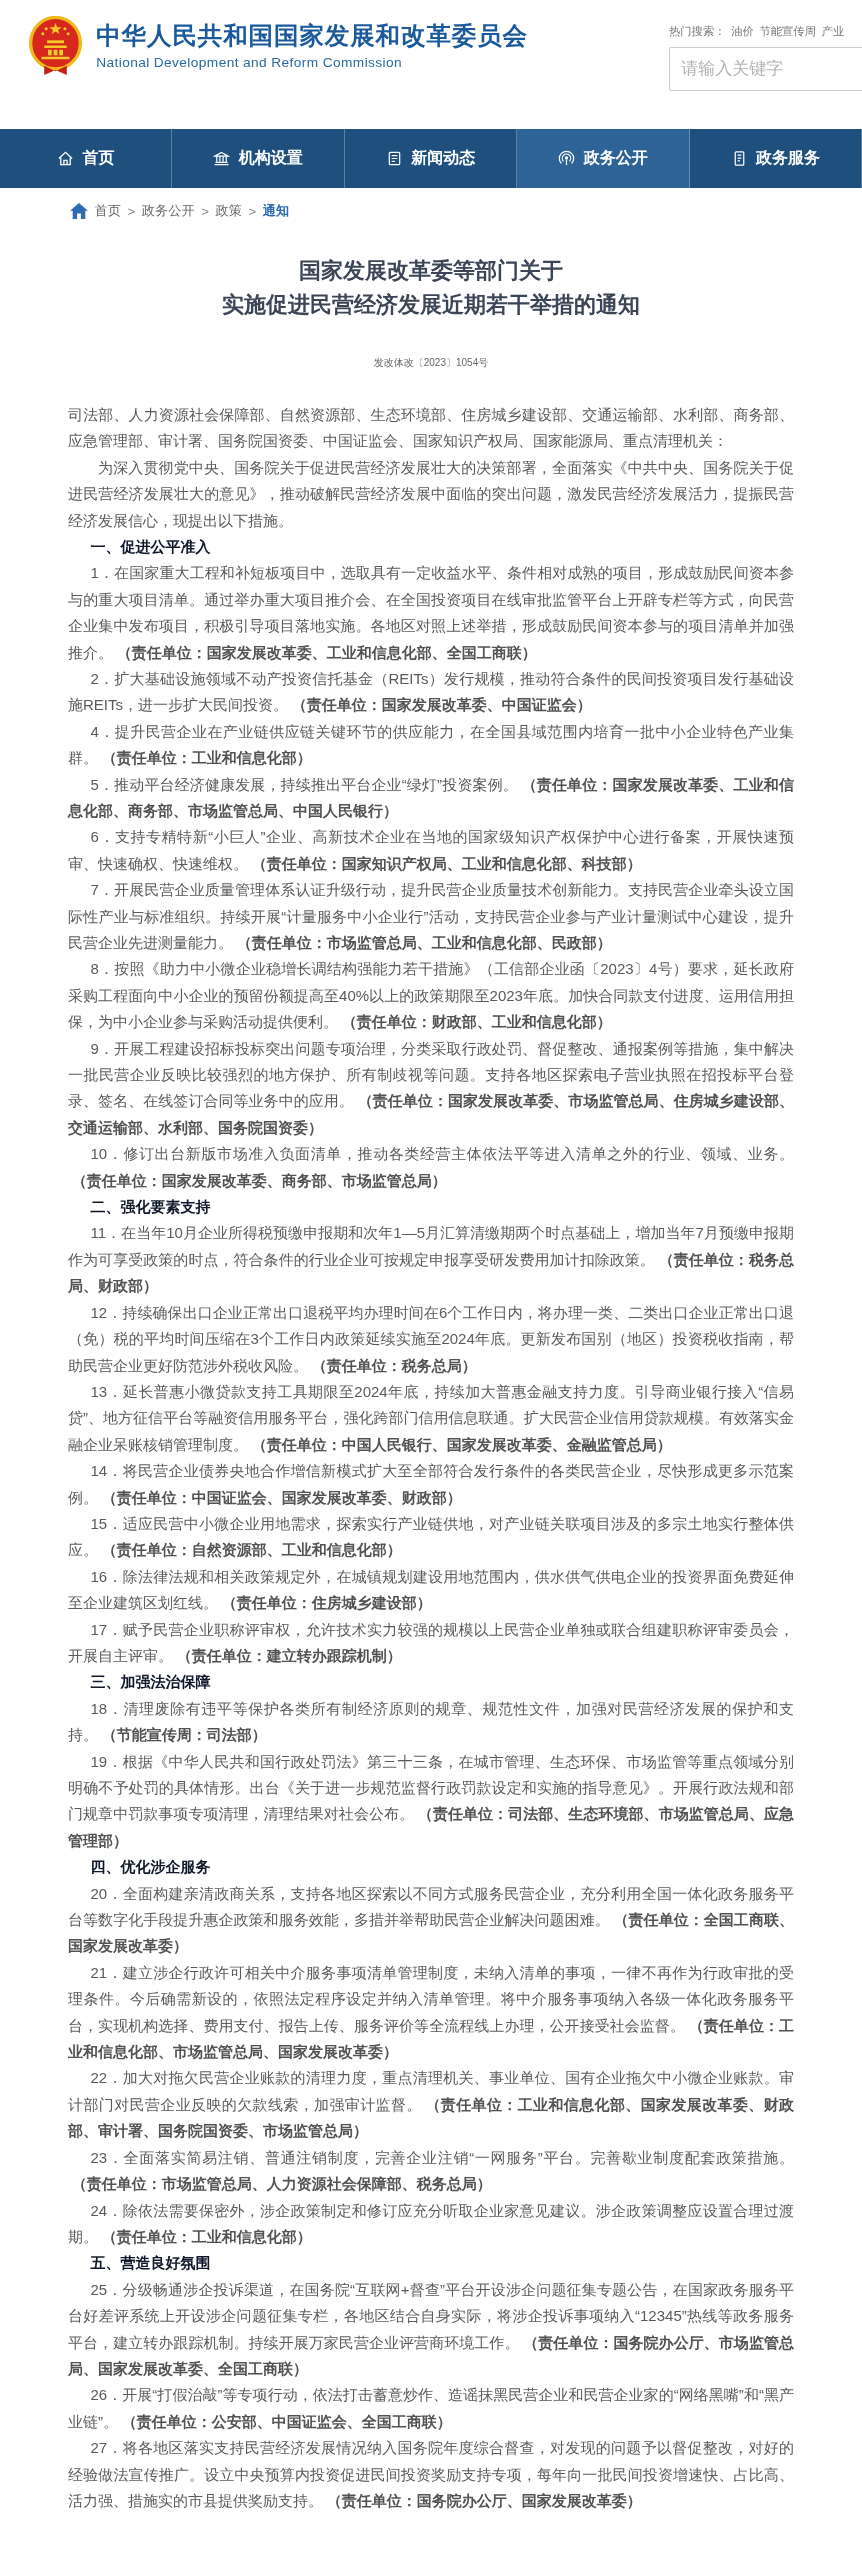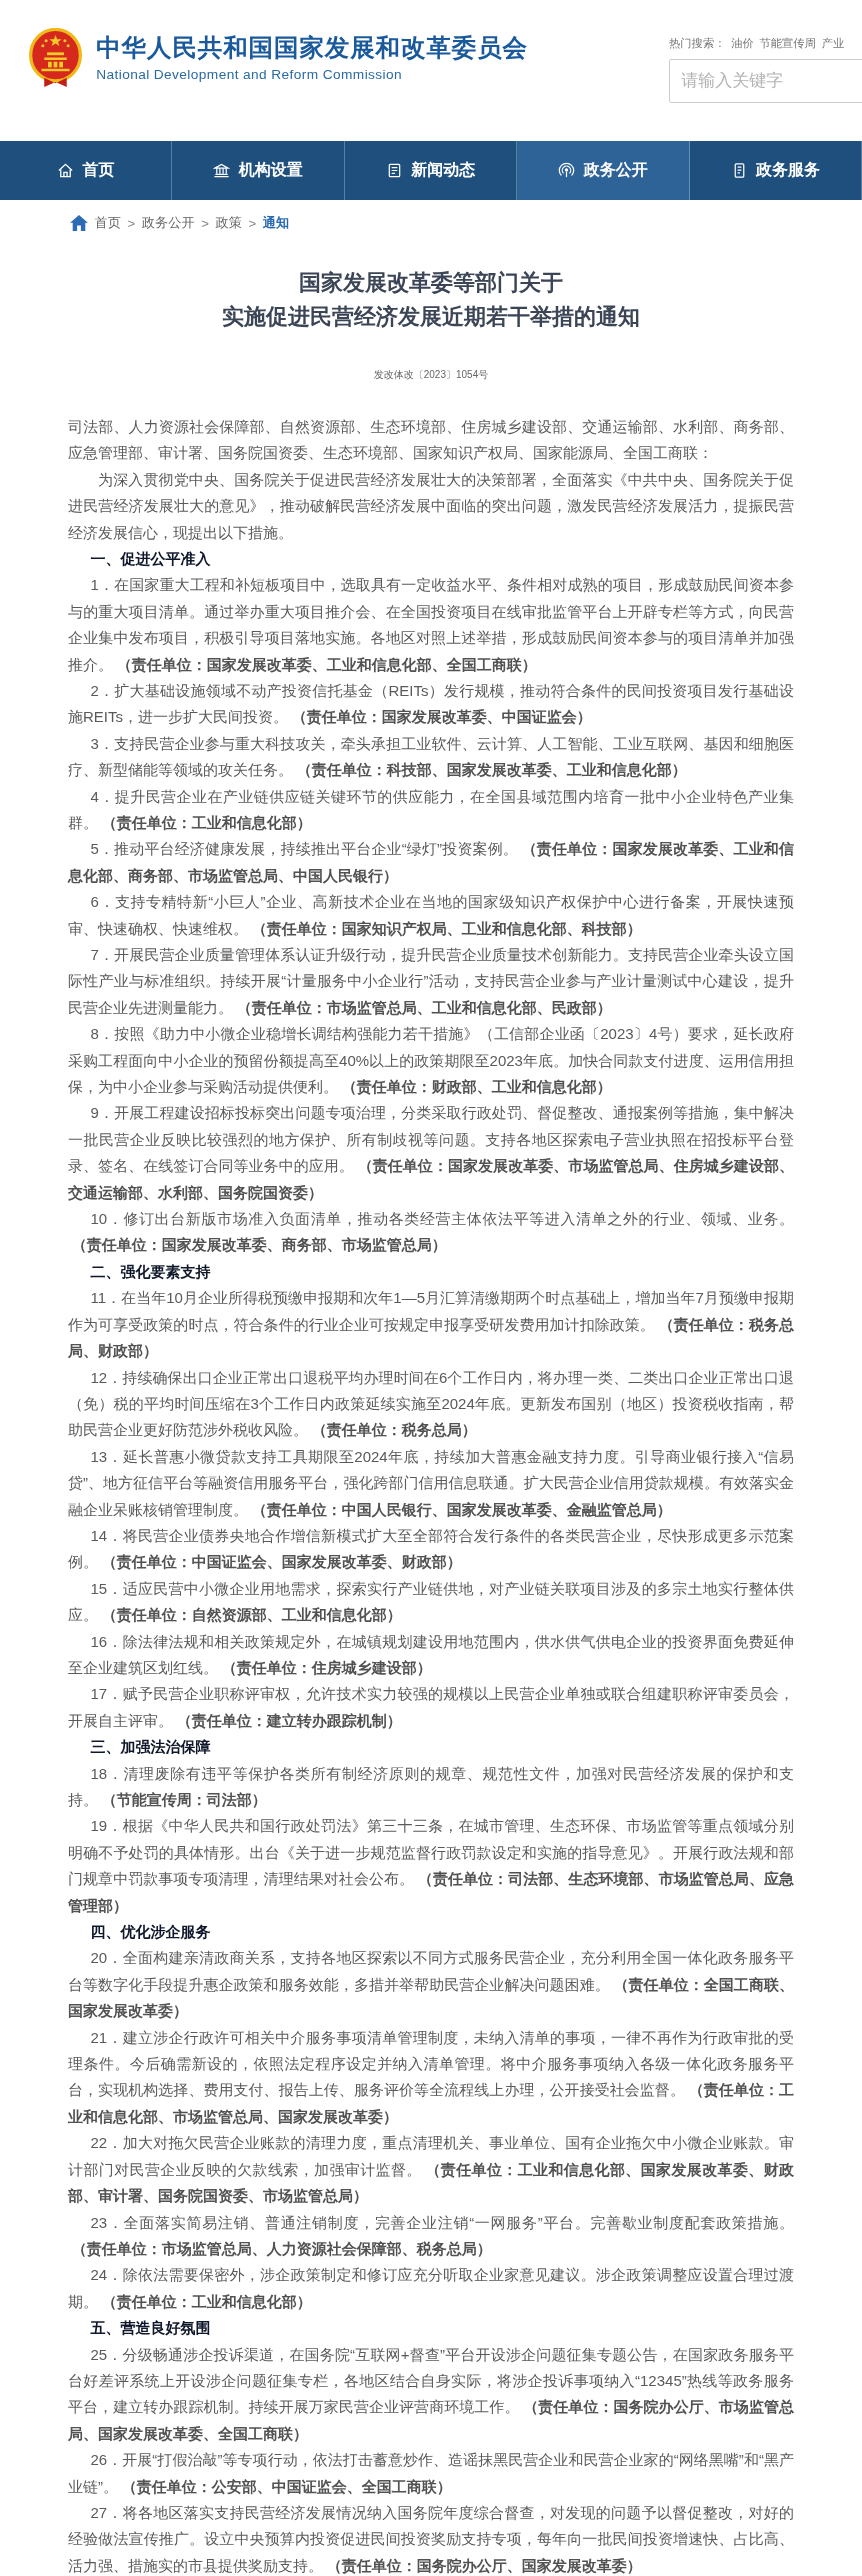--- a/index.html
+++ b/index.html
@@ -1,19 +1,19 @@
 <!DOCTYPE html>
 <html lang="zh" style="font-size:15px"><head>
 <meta charset="utf-8">
 <style>
   html,body{margin:0;padding:0;background:#ffffff;}
   body{width:862px;overflow-x:hidden;font-family:"Liberation Sans","DejaVu Sans",sans-serif;color:#5a5a5a;}
 
   
-  .site-header{display:flex;justify-content:space-between;align-items:flex-start;padding:28px 0 15px 28px;height:98px;}
+  .site-header{display:flex;justify-content:space-between;align-items:flex-start;padding:16px 0 15px 28px;height:98px;}
   .logo-link{display:flex;align-items:center;text-decoration:none;cursor:pointer;}
   .logo-text{margin-left:13.2px;}
   .org-cn{font-size:24.5px;font-weight:bold;color:#1a5a9c;letter-spacing:0.9px;line-height:28px;}
   .org-en{font-size:13.7px;color:#2a6aa2;letter-spacing:0.4px;margin-top:4.7px;}
   .header-right{width:193px;flex:0 0 193px;margin-top:7.5px;}
   .hot-search{font-size:11.3px;color:#777;white-space:nowrap;margin-bottom:8.5px;}
   .hot-search span{margin-right:5.7px;}
   .hot-term{cursor:pointer;}
   .search-box input{width:236px;height:42px;border:0.9px solid #cccccc;border-radius:1.9px;font-size:17px;padding:0 11.3px;color:#555;outline:none;font-family:"Liberation Sans","DejaVu Sans",sans-serif;}
   .search-box input::placeholder{color:#b3b3b3;}
@@ -131,28 +131,27 @@
   <span class="crumb-current">通知</span>
 </div>
 
 <div class="article">
   <div class="page-title">
     <div>国家发展改革委等部门关于</div>
     <div>实施促进民营经济发展近期若干举措的通知</div>
   </div>
   <div class="doc-number">发改体改〔2023〕1054号</div>
 
-  <p class="para salutation">司法部、人力资源社会保障部、自然资源部、生态环境部、住房城乡建设部、交通运输部、水利部、商务部、应急管理部、审计署、国务院国资委、生态环境部、国家知识产权局、国家能源局、全国工商联：</p>
+  <p class="para salutation">司法部、人力资源社会保障部、自然资源部、生态环境部、住房城乡建设部、交通运输部、水利部、商务部、应急管理部、审计署、国务院国资委、中国证监会、国家知识产权局、国家能源局、重点清理机关：</p>
   <p class="para indent">为深入贯彻党中央、国务院关于促进民营经济发展壮大的决策部署，全面落实《中共中央、国务院关于促进民营经济发展壮大的意见》，推动破解民营经济发展中面临的突出问题，激发民营经济发展活力，提振民营经济发展信心，现提出以下措施。</p>
 
   <div id="sections-root">
       <p class="para section-heading">一、促进公平准入</p>
       <p class="para item"><span>1．在国家重大工程和补短板项目中，选取具有一定收益水平、条件相对成熟的项目，形成鼓励民间资本参与的重大项目清单。通过举办重大项目推介会、在全国投资项目在线审批监管平台上开辟专栏等方式，向民营企业集中发布项目，积极引导项目落地实施。各地区对照上述举措，形成鼓励民间资本参与的项目清单并加强推介。</span><strong class="resp">（责任单位：国家发展改革委、工业和信息化部、全国工商联）</strong></p>
       <p class="para item"><span>2．扩大基础设施领域不动产投资信托基金（REITs）发行规模，推动符合条件的民间投资项目发行基础设施REITs，进一步扩大民间投资。</span><strong class="resp">（责任单位：国家发展改革委、中国证监会）</strong></p>
-      <p class="para item"><span>3．支持民营企业参与重大科技攻关，牵头承担工业软件、云计算、人工智能、工业互联网、基因和细胞医疗、新型储能等领域的攻关任务。</span><strong class="resp">（责任单位：科技部、国家发展改革委、工业和信息化部）</strong></p>
       <p class="para item"><span>4．提升民营企业在产业链供应链关键环节的供应能力，在全国县域范围内培育一批中小企业特色产业集群。</span><strong class="resp">（责任单位：工业和信息化部）</strong></p>
       <p class="para item"><span>5．推动平台经济健康发展，持续推出平台企业“绿灯”投资案例。</span><strong class="resp">（责任单位：国家发展改革委、工业和信息化部、商务部、市场监管总局、中国人民银行）</strong></p>
       <p class="para item"><span>6．支持专精特新“小巨人”企业、高新技术企业在当地的国家级知识产权保护中心进行备案，开展快速预审、快速确权、快速维权。</span><strong class="resp">（责任单位：国家知识产权局、工业和信息化部、科技部）</strong></p>
       <p class="para item"><span>7．开展民营企业质量管理体系认证升级行动，提升民营企业质量技术创新能力。支持民营企业牵头设立国际性产业与标准组织。持续开展“计量服务中小企业行”活动，支持民营企业参与产业计量测试中心建设，提升民营企业先进测量能力。</span><strong class="resp">（责任单位：市场监管总局、工业和信息化部、民政部）</strong></p>
       <p class="para item"><span>8．按照《助力中小微企业稳增长调结构强能力若干措施》（工信部企业函〔2023〕4号）要求，延长政府采购工程面向中小企业的预留份额提高至40%以上的政策期限至2023年底。加快合同款支付进度、运用信用担保，为中小企业参与采购活动提供便利。</span><strong class="resp">（责任单位：财政部、工业和信息化部）</strong></p>
       <p class="para item"><span>9．开展工程建设招标投标突出问题专项治理，分类采取行政处罚、督促整改、通报案例等措施，集中解决一批民营企业反映比较强烈的地方保护、所有制歧视等问题。支持各地区探索电子营业执照在招投标平台登录、签名、在线签订合同等业务中的应用。</span><strong class="resp">（责任单位：国家发展改革委、市场监管总局、住房城乡建设部、交通运输部、水利部、国务院国资委）</strong></p>
       <p class="para item"><span>10．修订出台新版市场准入负面清单，推动各类经营主体依法平等进入清单之外的行业、领域、业务。</span><strong class="resp">（责任单位：国家发展改革委、商务部、市场监管总局）</strong></p>
       <p class="para section-heading">二、强化要素支持</p>
       <p class="para item"><span>11．在当年10月企业所得税预缴申报期和次年1—5月汇算清缴期两个时点基础上，增加当年7月预缴申报期作为可享受政策的时点，符合条件的行业企业可按规定申报享受研发费用加计扣除政策。</span><strong class="resp">（责任单位：税务总局、财政部）</strong></p>
       <p class="para item"><span>12．持续确保出口企业正常出口退税平均办理时间在6个工作日内，将办理一类、二类出口企业正常出口退（免）税的平均时间压缩在3个工作日内政策延续实施至2024年底。更新发布国别（地区）投资税收指南，帮助民营企业更好防范涉外税收风险。</span><strong class="resp">（责任单位：税务总局）</strong></p>

